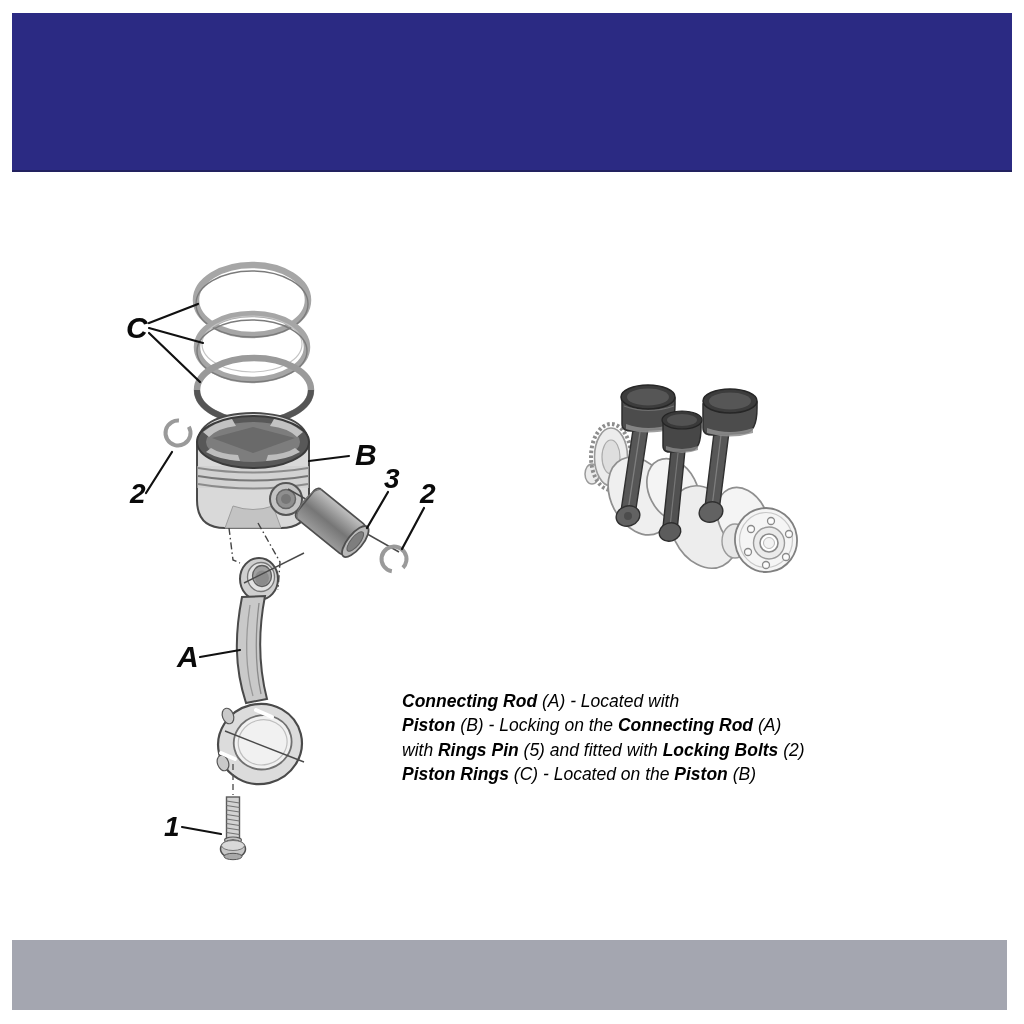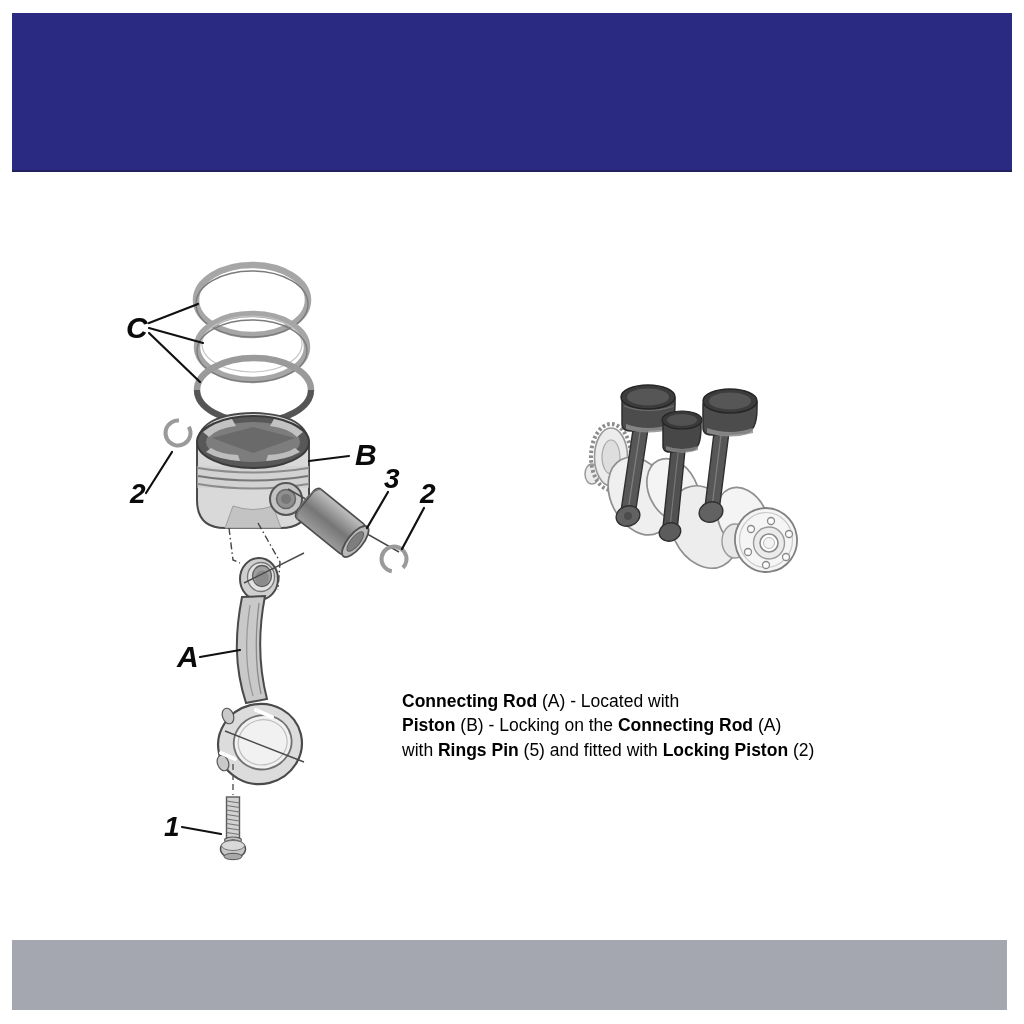--- a/index.html
+++ b/index.html
@@ -7,21 +7,21 @@
     width:1024px;height:1024px;position:relative;background:#ffffff;
     font-family:"Liberation Sans", sans-serif;overflow:hidden;
   }
   .banner{position:absolute;}
   .banner-top{left:12px;top:13px;width:1000px;height:157px;border-bottom:2px solid #22215f;}
   .banner-bottom{left:12px;top:940px;width:995px;height:70px;}
   .diagram-svg{position:absolute;left:0;top:0;width:1024px;height:1024px;}
   .callout-label{font-family:"Liberation Sans",sans-serif;font-weight:bold;font-style:italic;fill:#0a0a0a;}
   .description{
     position:absolute;left:402px;top:689px;width:500px;
-    font-size:17.5px;line-height:24.4px;color:#000;
+    font-size:17.5px;line-height:24.4px;color:#000;font-style:italic;
   }
   .description .b{font-weight:bold;}
 </style>
 </head>
 <body>
 
 <div class="banner banner-top" style="background-color: rgb(43, 42, 131);"></div>
 <div class="banner banner-bottom" style="background-color: rgb(164, 166, 176);"></div>
 
 <svg class="diagram-svg" viewBox="0 0 1024 1024">
@@ -186,14 +186,15 @@
   <text class="callout-label" font-size="30" x="355" y="465">B</text>
   <text class="callout-label" font-size="28" x="384" y="488">3</text>
   <text class="callout-label" font-size="28" x="420" y="503">2</text>
   <text class="callout-label" font-size="30" x="177" y="667">A</text>
   <text class="callout-label" font-size="28" x="164" y="836">1</text>
 </svg>
 
 <div class="description">
     <div><span class="b">Connecting Rod</span><span> (A) - Located with</span></div>
     <div><span class="b">Piston</span><span> (B) - Locking on the </span><span class="b">Connecting Rod</span><span> (A)</span></div>
-    <div><span>with </span><span class="b">Rings Pin</span><span> (5) and fitted with </span><span class="b">Locking Piston</span><span> (2)</span></div>
+    <div><span>with </span><span class="b">Rings Pin</span><span> (5) and fitted with </span><span class="b">Locking Bolts</span><span> (2)</span></div>
+    <div><span class="b">Piston Rings</span><span> (C) - Located on the </span><span class="b">Piston</span><span> (B)</span></div>
   </div>
 
 </body></html>

